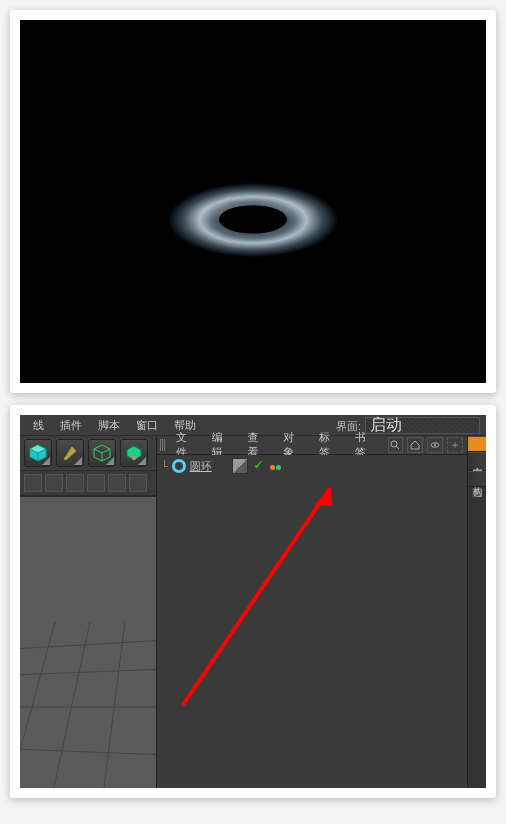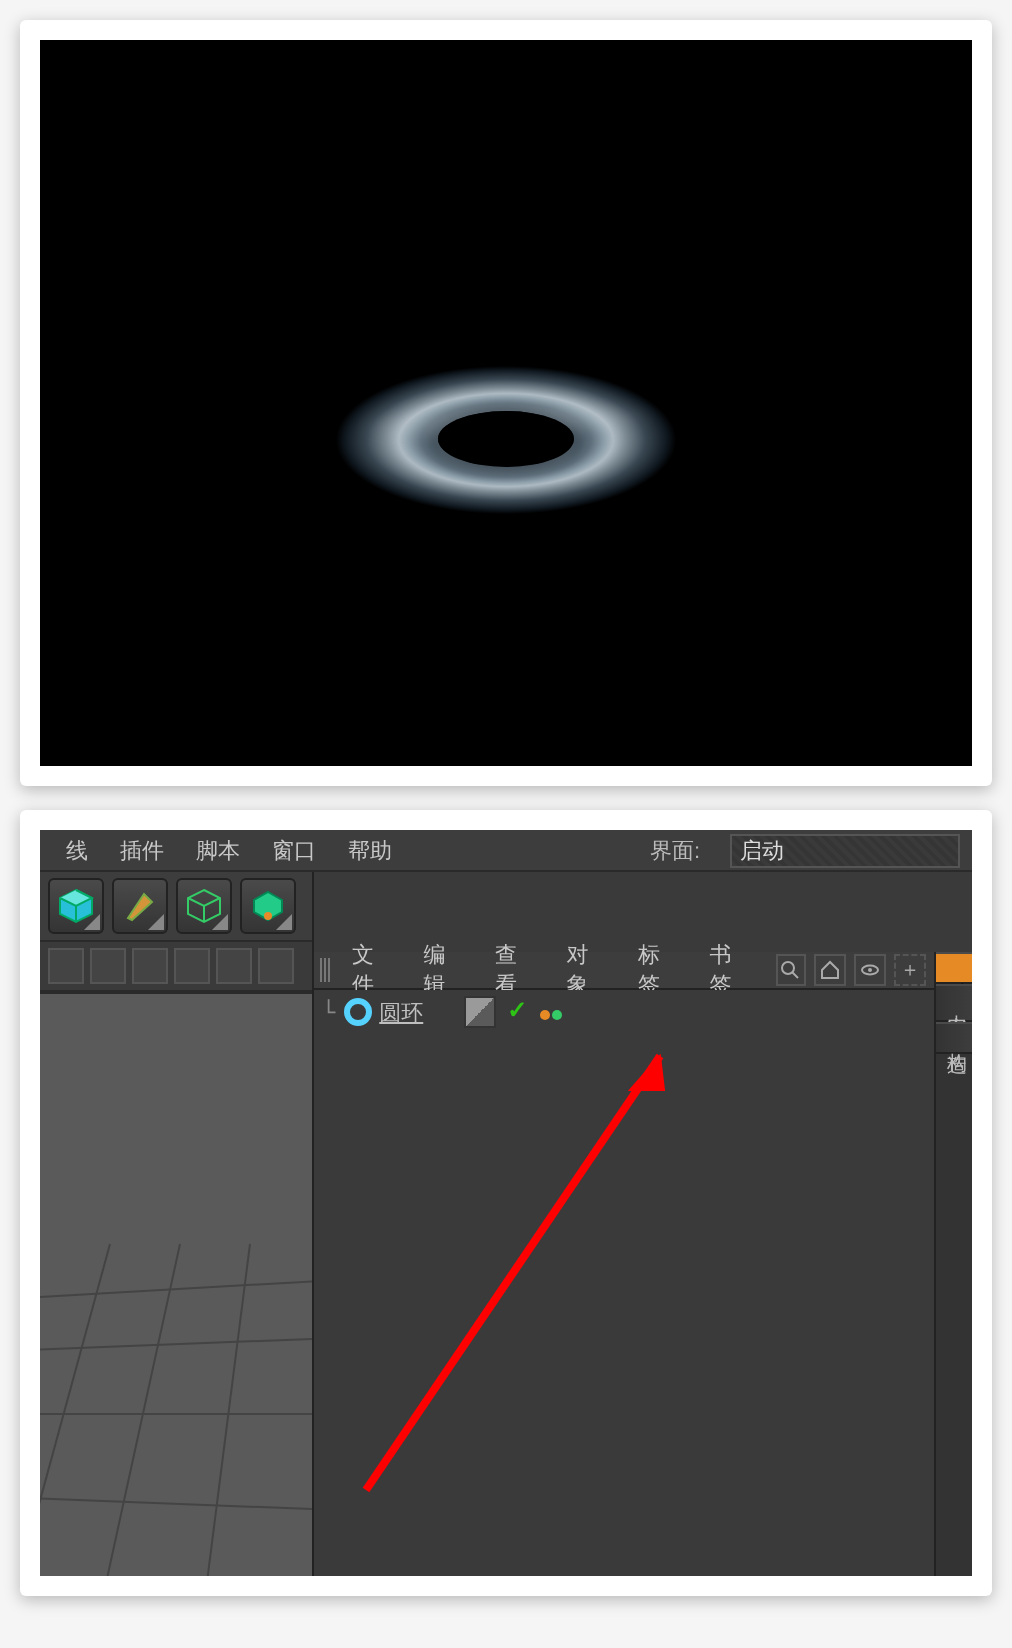--- a/index.html
+++ b/index.html
@@ -72,31 +72,31 @@
     border-bottom:1px solid #2a2a2a;
     padding-left:5px;
     color:#c8c8c8;
   }
   .menubar .menu {
     padding:0 8px;
     cursor:default;
   }
   .menubar .spacer { flex:1; }
   .layout-group {
-    display:flex; align-items:center; gap:15px;
+    display:flex; align-items:flex-end; gap:4px;
     padding-right:6px;
   }
   .layout-label { color:#bbb; }
   .layout-field {
     background:#333;
     border:1px solid #555;
     height:15px; width:105px;
     padding:0 4px;
     color:#ddd;
-    font-size:11px;
+    font-size:16px;
     display:flex; align-items:center;
     background-image: repeating-linear-gradient(45deg, #3a3a3a 0 2px, #353535 2px 4px);
   }
 
   
   .main {
     display:flex;
     height: calc(100% - 20px);
   }
   .left-col {
@@ -146,21 +146,20 @@
     position:relative;
     overflow:hidden;
     border-top:1px solid #2a2a2a;
   }
   .grid-svg { position:absolute; inset:0; }
 
   
   .right-col {
     flex:1;
     display:flex;
-    margin-top:40px;
   }
   .obj-panel {
     flex:1;
     display:flex;
     flex-direction:column;
     background:#3a3a3a;
   }
   .obj-menubar {
     height:18px;
     display:flex;

